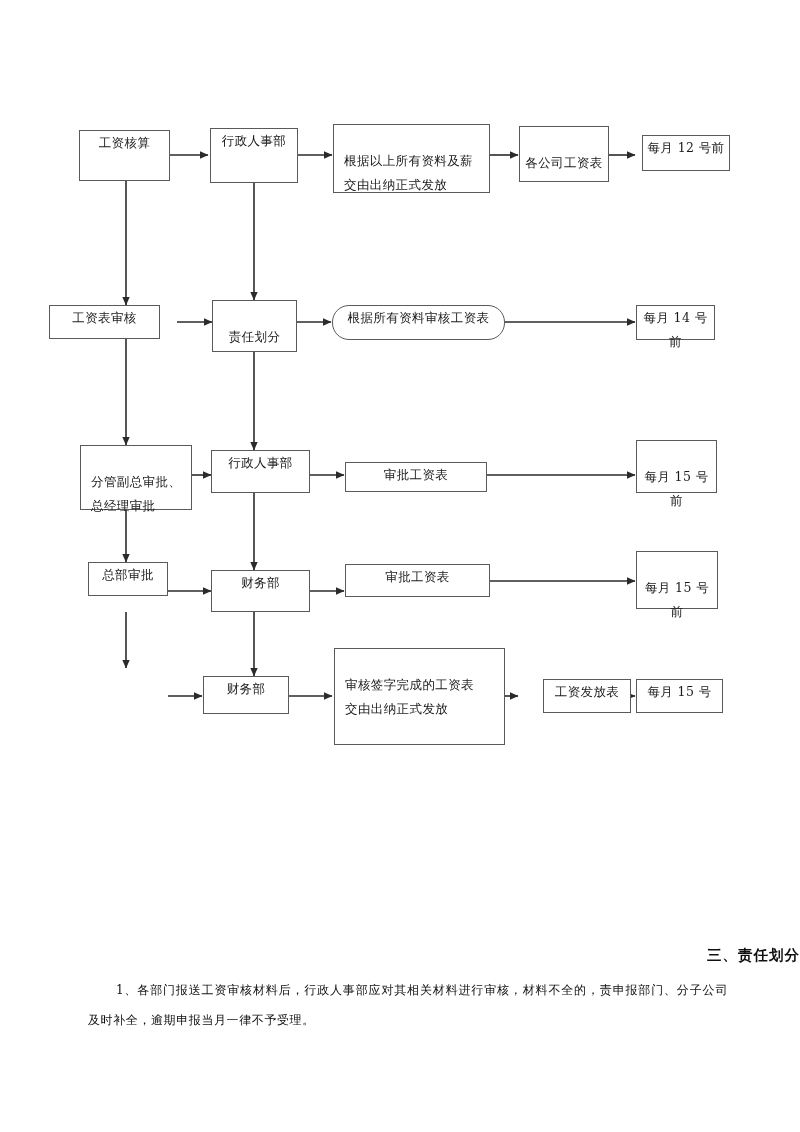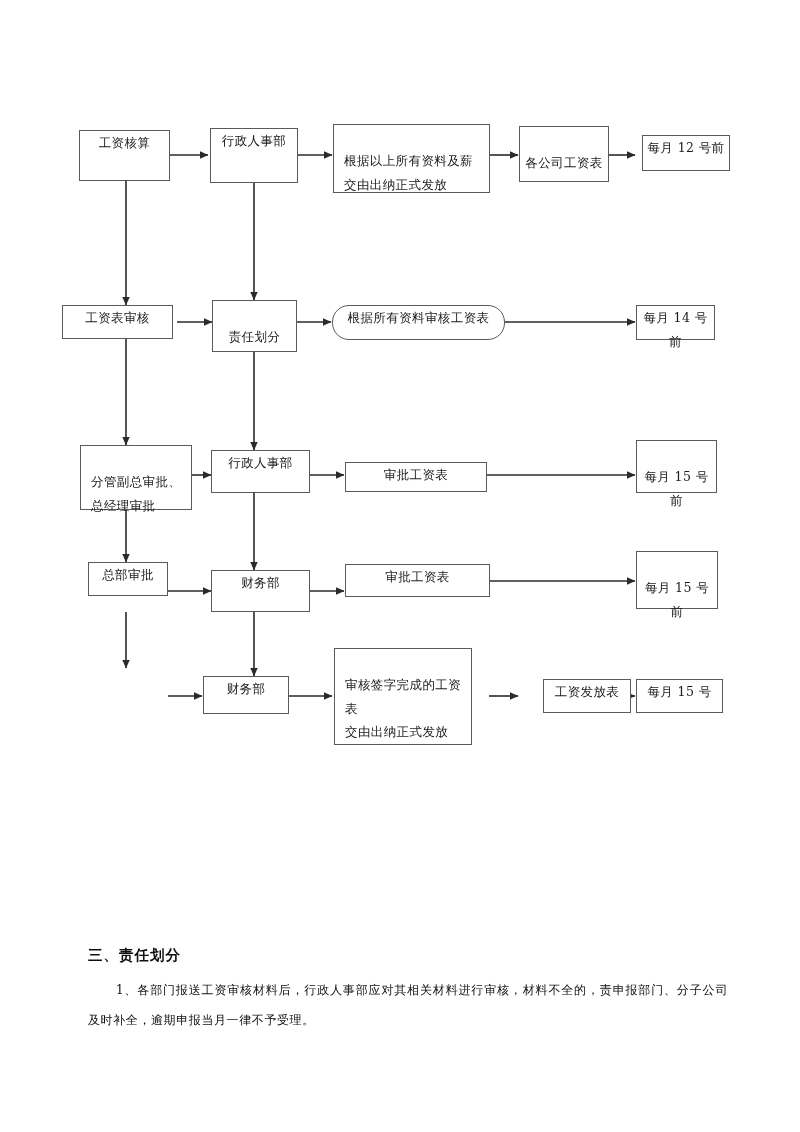--- a/index.html
+++ b/index.html
@@ -73,20 +73,21 @@
     top: 946px;
     width: 800px;
     font-family: "DejaVu Serif", "Liberation Serif", serif;
     color: #101010;
   }
   #prose .heading {
     font-size: 14.5px;
     font-weight: bold;
     letter-spacing: 1px;
     margin: 0 0 10px 88px;
+    text-align: right;
   }
   #prose .para {
     font-size: 12px;
     line-height: 30px;
     letter-spacing: 0.6px;
     margin: 0 72px 0 88px;
     text-indent: 28px;
     text-align: justify;
   }
 </style>
@@ -165,21 +166,21 @@
         <span>各公司工资表</span>
       </div>
     </div>
 
     <div class="node" style="left:602px; top:135px; width:88px; height:36px;margin-left:40px;">
       <div class="lines">
         <span>每月 12 号前</span>
       </div>
     </div>
 
-    <div class="node" style="left:62px; top:305px; width:111px; height:34px;">
+    <div class="node" style="left:49px; top:305px; width:111px; height:34px;">
       <div class="lines">
         <span>工资表审核</span>
       </div>
     </div>
 
     <div class="node top-text" style="left:212px; top:300px; width:85px; height:52px;">
       <div class="lines">
         <span>责任划分</span>
       </div>
     </div>
@@ -245,21 +246,21 @@
       </div>
     </div>
 
 
     <div class="node" style="left:203px; top:676px; width:86px; height:38px;">
       <div class="lines">
         <span>财务部</span>
       </div>
     </div>
 
-    <div class="node align-left top-text" style="left:334px; top:648px; width:138px; height:97px;align-items:flex-end;">
+    <div class="node align-left top-text" style="left:334px; top:648px; width:171px; height:97px;">
       <div class="lines">
         <span>审核签字完成的工资表</span>
         <span>交由出纳正式发放</span>
       </div>
     </div>
 
     <div class="node" style="left:519px; top:679px; width:88px; height:34px;margin-left:24px;">
       <div class="lines">
         <span>工资发放表</span>
       </div>

